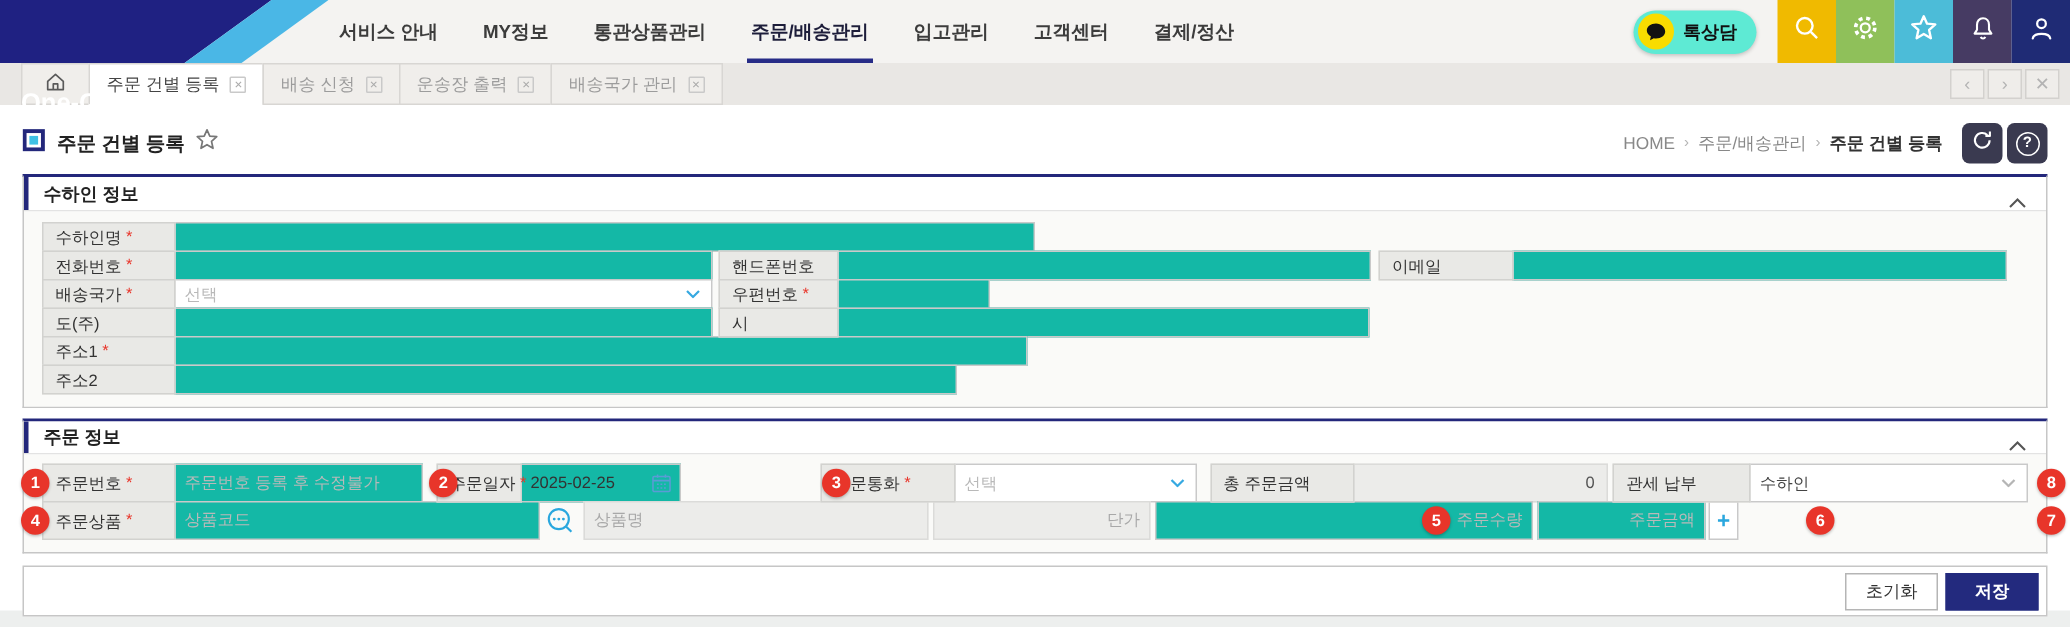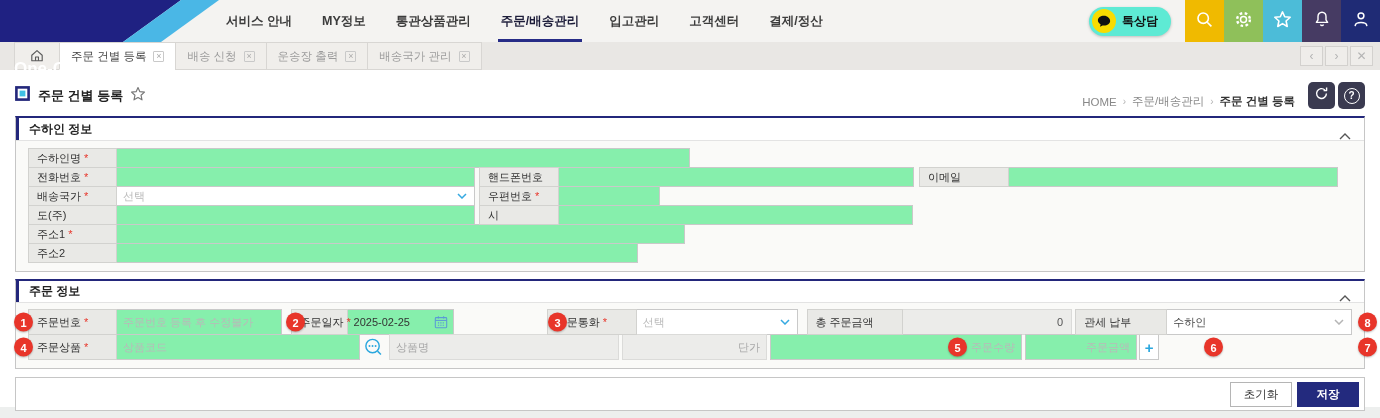--- a/index.html
+++ b/index.html
@@ -37,21 +37,21 @@
   .tab { display:flex; align-items:center; gap:7px; padding:0 11px; font-size:11.5px; color:#9c9c9c; background:#f0eeeb; border:1px solid #d8d6d3; margin-left:-1px; cursor:pointer; white-space:nowrap; }
   .tab.home { padding:0 15px; }
   .tab.active { background:#fff; color:#444; border-bottom-color:#fff; }
   .tab-close { width:11px; height:11px; border:1px solid #c9c9c9; color:#ababab; font-size:9px; line-height:9px; display:flex; align-items:center; justify-content:center; border-radius:1px; }
   .tab-controls { position:absolute; right:7px; top:4px; display:flex; gap:2px; }
   .tc-btn { width:23px; height:20px; border:1px solid #d3d1ce; background:#efedea; color:#b3b3b3; font-size:12px; display:flex; align-items:center; justify-content:center; cursor:pointer; }
 
   
   .title-row { display:flex; align-items:center; margin:12px 15px 7px; height:27px; }
   .page-title { font-size:13px; font-weight:bold; color:#222; margin:0 7px 0 8px; }
-  .title-right { margin-left:auto; display:flex; align-items:flex-end; }
+  .title-right { margin-left:auto; display:flex; align-items:center; }
   .breadcrumb { font-size:11.5px; color:#888; display:flex; gap:6px; align-items:center; margin-right:10px; white-space:nowrap; }
   .crumb-sep { color:#b5b5b5; font-size:10px; }
   .crumb-current { color:#333; font-weight:bold; }
   .round-btn { width:27px; height:27px; border-radius:5px; background:#3a3a50; display:flex; align-items:center; justify-content:center; margin-left:3px; cursor:pointer; }
   .help-glyph { width:16px; height:16px; border:1.3px solid #fff; border-radius:50%; color:#fff; font-size:10px; font-weight:bold; text-align:center; line-height:13px; }
 
   
   .section { margin:0 15px 7px; border:1px solid #c6c6c6; border-top:2px solid #23277b; background:#fff; }
   .sec-header { height:23px; position:relative; display:flex; align-items:center; padding-left:13px; border-bottom:1px solid #e3e3e3; background:#fff; }
   .sec-header::before { content:""; position:absolute; left:0; top:0; bottom:0; width:3px; background:#23277b; }
@@ -59,21 +59,21 @@
   .sec-chevron { position:absolute; right:13px; top:8px; cursor:pointer; }
   .sec-body { background:#fafaf8; padding:7px 12px 8px; position:relative; }
 
   .frow { display:flex; align-items:stretch; height:20px; margin-top:-1px; position:relative; }
   .frow:first-child { margin-top:0; }
   .orow { display:flex; align-items:stretch; height:26px; margin-top:-1px; position:relative; }
   .orow:first-child { margin-top:0; }
 
   .flabel { width:89px; flex:none; background:#e9e9e6; border:1px solid #d2d2cf; display:flex; align-items:center; padding-left:8px; font-size:11px; color:#333; position:relative; z-index:1; white-space:nowrap; }
   .req { color:#e8352a; margin-left:3px; }
-  .fin { border:1px solid #c9c9c9; background:#86efac; margin-left:-1px; padding:0 6px; font-size:11px; color:#333; font-family:inherit; outline:none; }
+  .fin { border:1px solid #c9c9c9; background:#14b8a6; margin-left:-1px; padding:0 6px; font-size:11px; color:#333; font-family:inherit; outline:none; }
   .fin::placeholder { color:#b9b9b9; }
   .fin.dis { background:#ececea; border-color:#dbdbd9; color:#9d9d9d; }
   .fin.dis::placeholder { color:#a8a8a8; }
   .ra { text-align:right; }
   .fsel { border:1px solid #c9c9c9; background:#fff; margin-left:-1px; display:flex; align-items:center; padding:0 6px; font-size:11px; color:#b9b9b9; position:relative; cursor:pointer; }
   .fsel .selval { color:#444; }
   .fsel svg { position:absolute; right:7px; top:50%; transform:translateY(-50%); }
   .fval { border:1px solid #dbdbd9; background:#ececea; margin-left:-1px; display:flex; align-items:center; justify-content:flex-end; padding:0 8px; font-size:11px; color:#555; }
   .datewrap { position:relative; margin-left:-1px; }
   .datewrap input { width:100%; height:100%; margin:0; padding-right:40px; }

